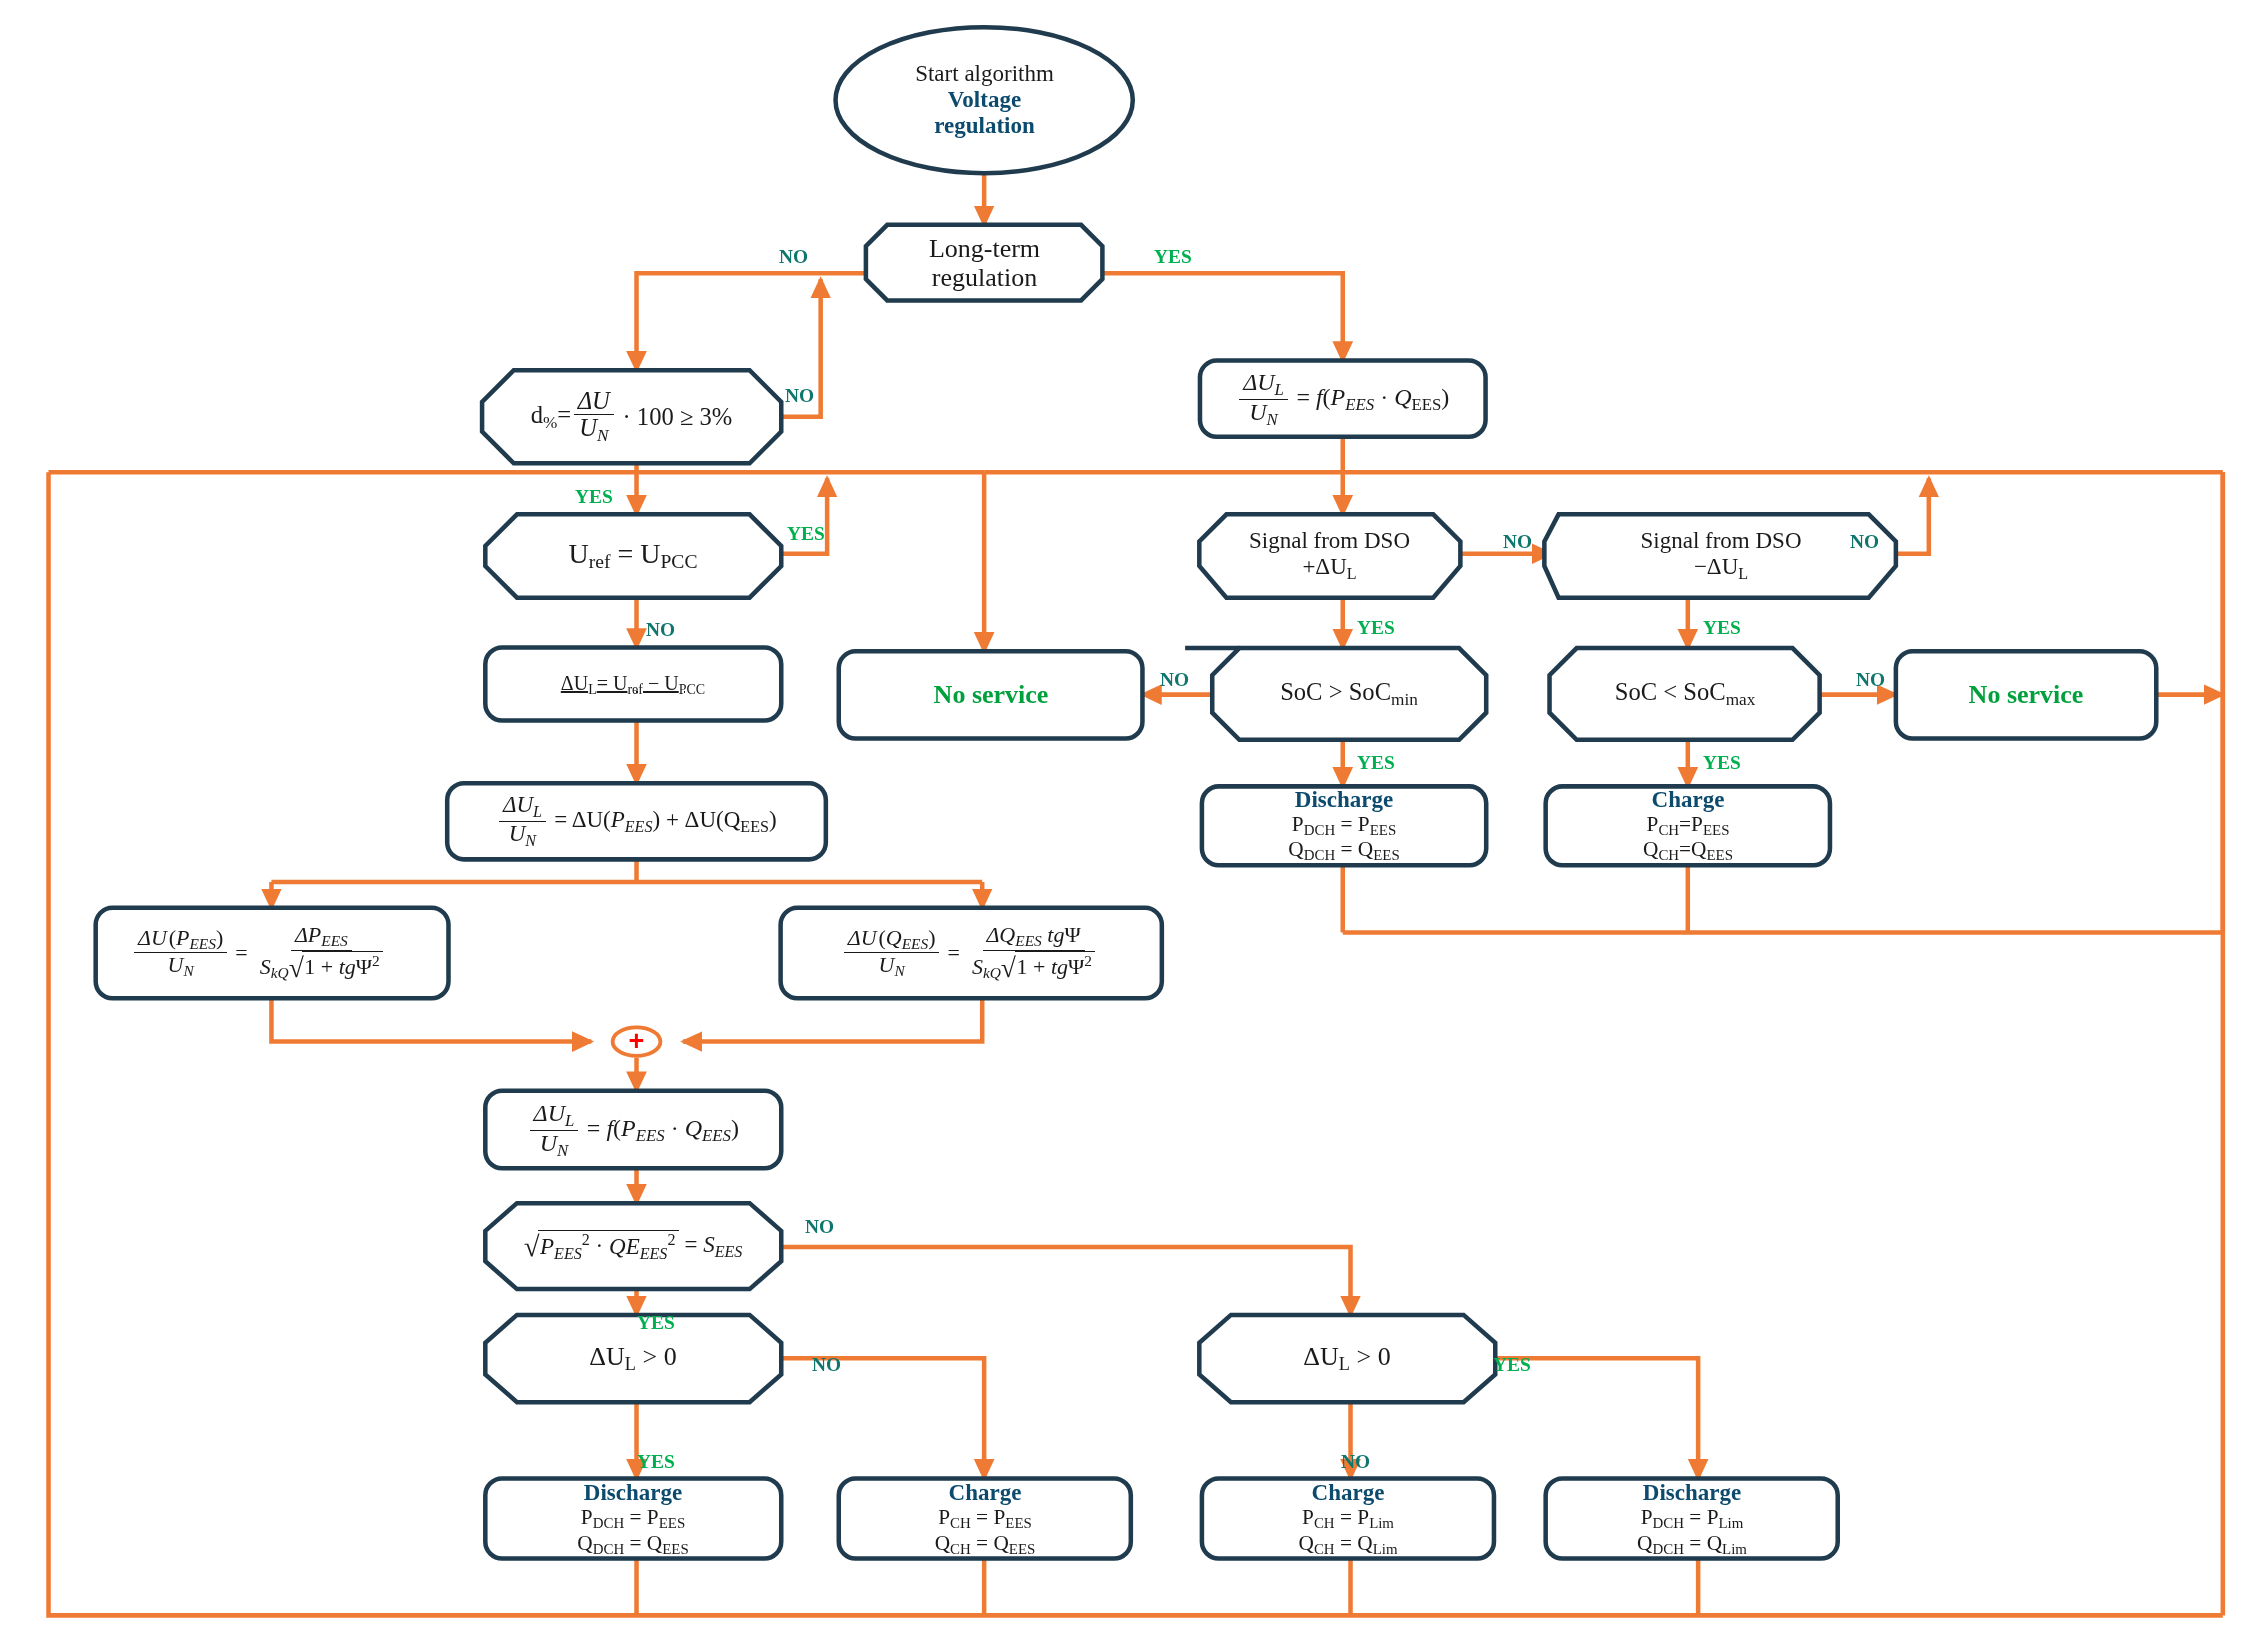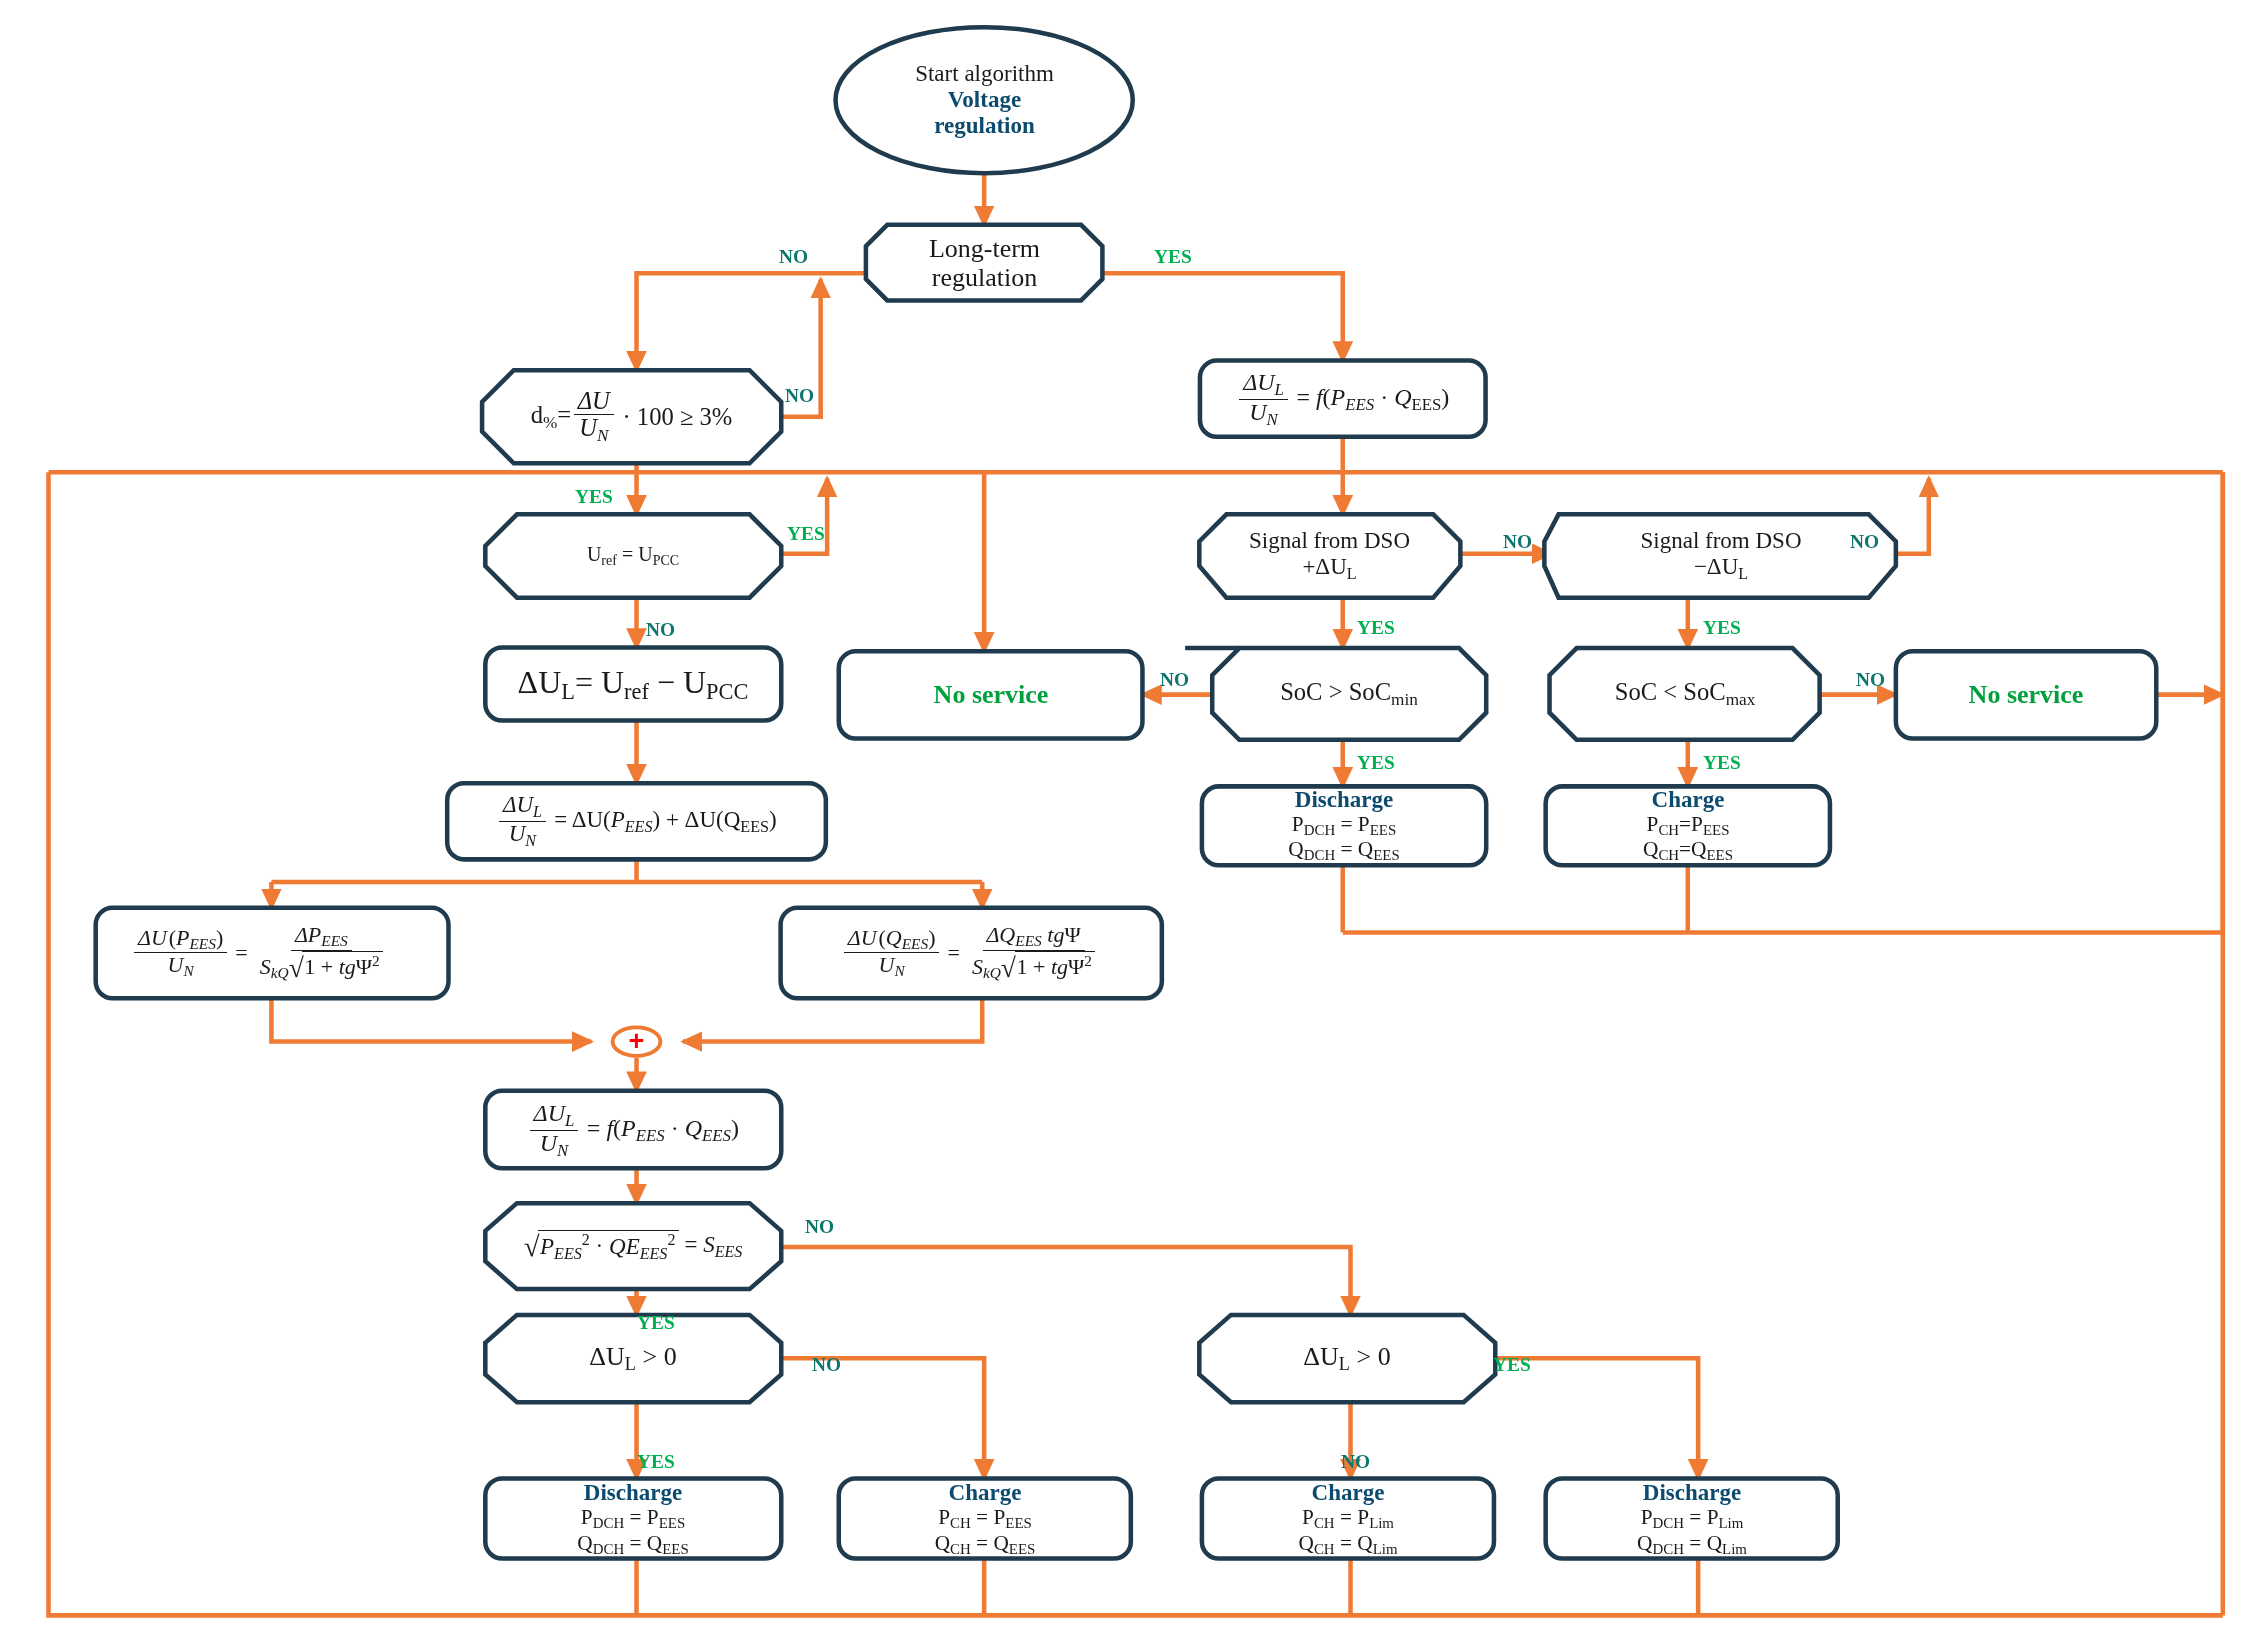--- a/index.html
+++ b/index.html
@@ -202,25 +202,25 @@
   <div class="node" style="left:1200px;top:361px;width:286px;height:76px;font-size:24px;">
     <div class="eqrow">
       <span class="frac">
           <span class="num"><i>ΔU<sub>L</sub></i></span>
           <span class="den"><i>U<sub>N</sub></i></span>
         </span>
       <span>&nbsp;=&nbsp;<i>f</i>(<i>P<sub>EES</sub></i> · <i>Q</i><sub>EES</sub>)</span>
     </div>
   </div>
 
-  <div class="node" style="left:485px;top:514px;width:296px;height:83px;font-size:20px;">
+  <div class="node" style="left:485px;top:514px;width:296px;height:83px;font-size:28px;">
     <div>U<sub>ref</sub> = U<sub>PCC</sub></div>
   </div>
 
-  <div class="node" style="left:485px;top:648px;width:296px;height:73px;font-size:32px;">
+  <div class="node" style="left:485px;top:648px;width:296px;height:73px;font-size:20px;text-decoration:underline;">
     <div>ΔU<sub>L</sub>= U<sub>ref</sub> − U<sub>PCC</sub></div>
   </div>
 
   <div class="node" style="left:447px;top:783px;width:379px;height:76px;font-size:23px;">
     <div class="eqrow">
       <span class="frac">
           <span class="num"><i>ΔU<sub>L</sub></i></span>
           <span class="den"><i>U<sub>N</sub></i></span>
         </span>
       <span>&nbsp;= ΔU(<i>P<sub>EES</sub></i>) + ΔU(Q<sub>EES</sub>)</span>

